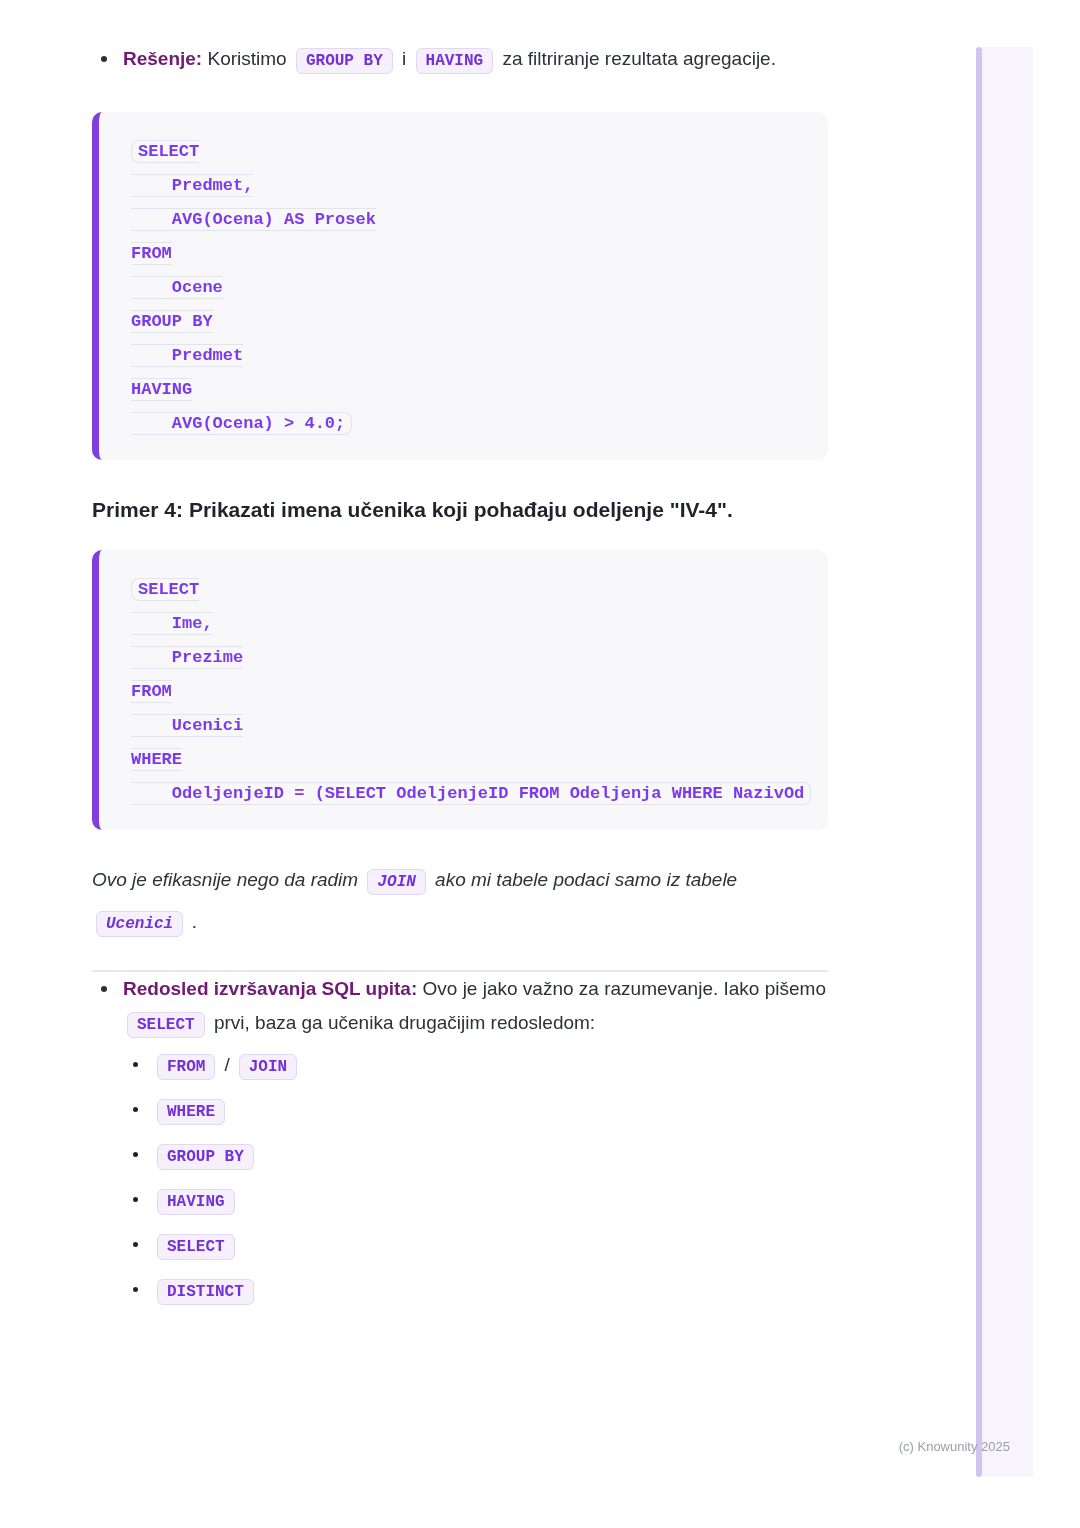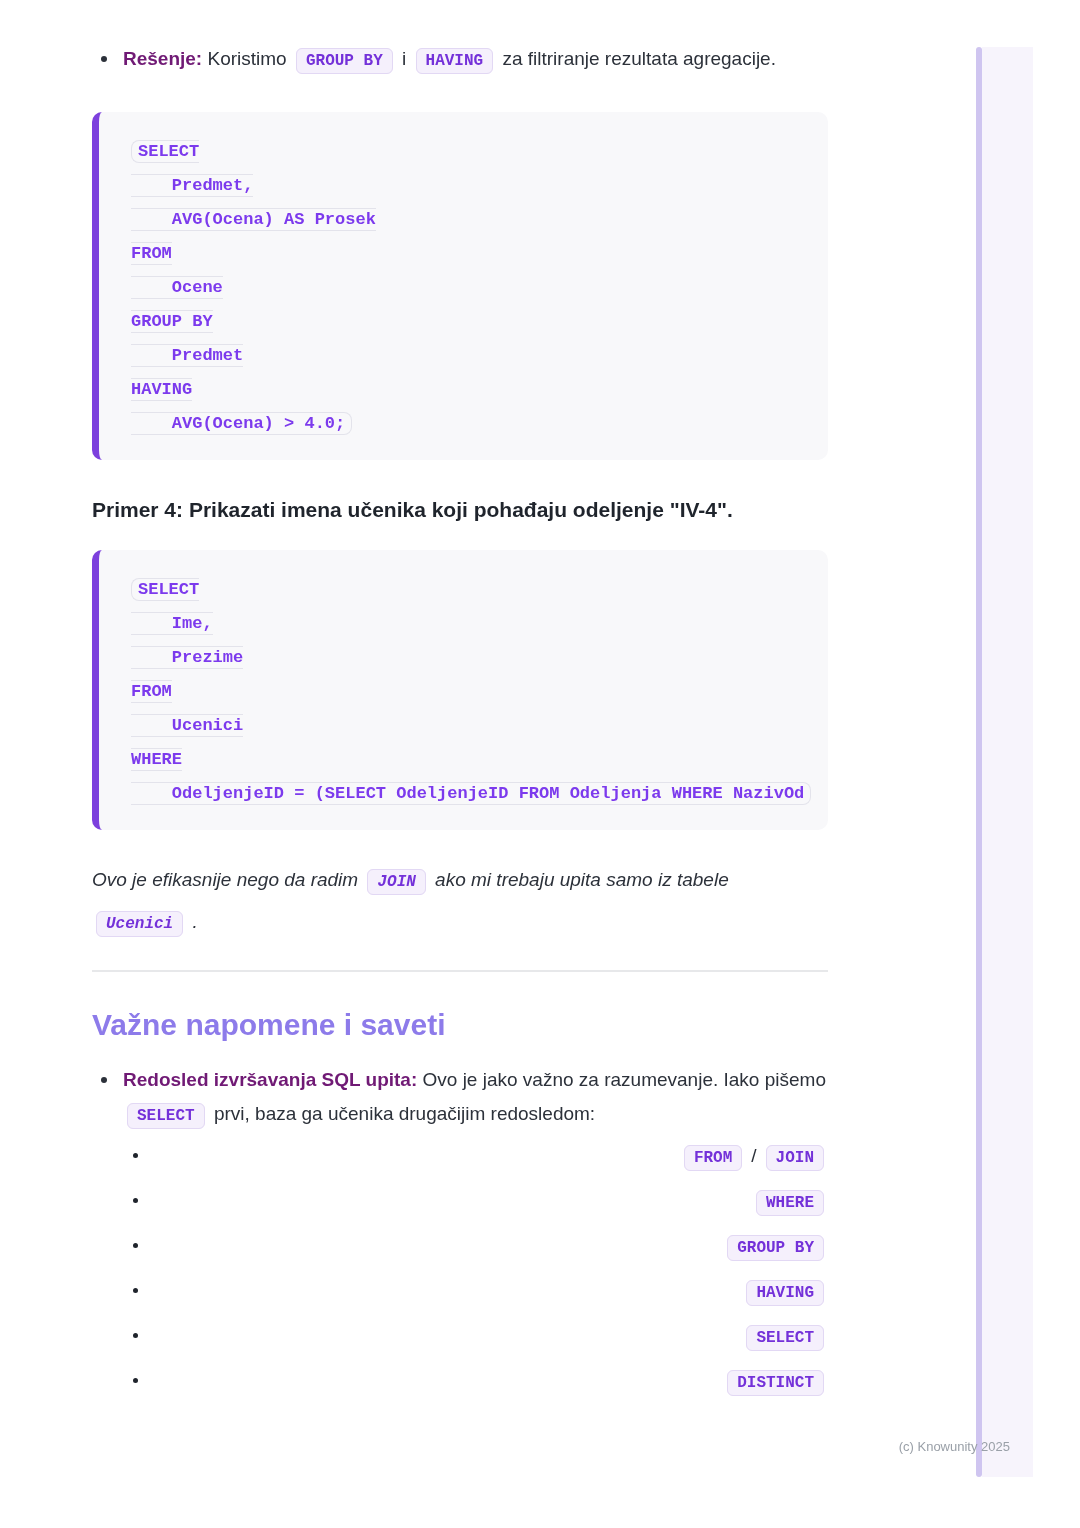--- a/index.html
+++ b/index.html
@@ -93,21 +93,21 @@
 
   h2.section-heading {
     margin: 34px 0 20px 0;
     font-size: 30px;
     line-height: 37px;
     font-weight: bold;
     color: #8d7bea;
   }
 
   ul.sub-list { list-style: none; margin: 8px 0 0 0; padding: 0; }
-  ul.sub-list > li { position: relative; padding-left: 30px; margin-bottom: 15px; height: 30px; line-height: 30px; text-align: right; }
+  ul.sub-list > li { position: relative; padding-left: 30px; margin-bottom: 15px; height: 30px; line-height: 30px; }
   ul.sub-list > li::before {
     content: "";
     position: absolute; left: 10px; top: 12px;
     width: 5px; height: 5px; border-radius: 50%;
     background: #1f242c;
   }
   .sep { margin: 0 5px; color: #2c313a; }
 
   .rail-track {
     position: absolute;
@@ -163,25 +163,24 @@
   </ul>
 
   <div class="code-block second"><code>SELECT
     Ime,
     Prezime
 FROM
     Ucenici
 WHERE
     OdeljenjeID = (SELECT OdeljenjeID FROM Odeljenja WHERE NazivOd</code></div>
 
-  <p class="note"><span>Ovo je efikasnije nego da radim </span><code class="badge">JOIN</code><span> ako mi trebaju upita samo iz tabele </span><code class="badge">Ucenici</code><span> .</span></p>
+  <p class="note"><span>Ovo je efikasnije nego da radim </span><code class="badge">JOIN</code><span> ako mi tabele podaci samo iz tabele </span><code class="badge">Ucenici</code><span> .</span></p>
 
   <hr class="divider">
 
-  <h2 class="section-heading">Važne napomene i saveti</h2>
 
   <ul class="doc-list">
     <li><span class="lead">Redosled izvršavanja SQL upita:</span><span> Ovo je jako važno za razumevanje. Iako pišemo </span><code class="badge">SELECT</code><span> prvi, baza ga učenika drugačijim redosledom:</span>
       <ul class="sub-list">
         <li><code class="badge">FROM</code><span class="sep">/</span><code class="badge">JOIN</code></li>
         <li><code class="badge">WHERE</code></li>
         <li><code class="badge">GROUP BY</code></li>
         <li><code class="badge">HAVING</code></li>
         <li><code class="badge">SELECT</code></li>
         <li><code class="badge">DISTINCT</code></li>

